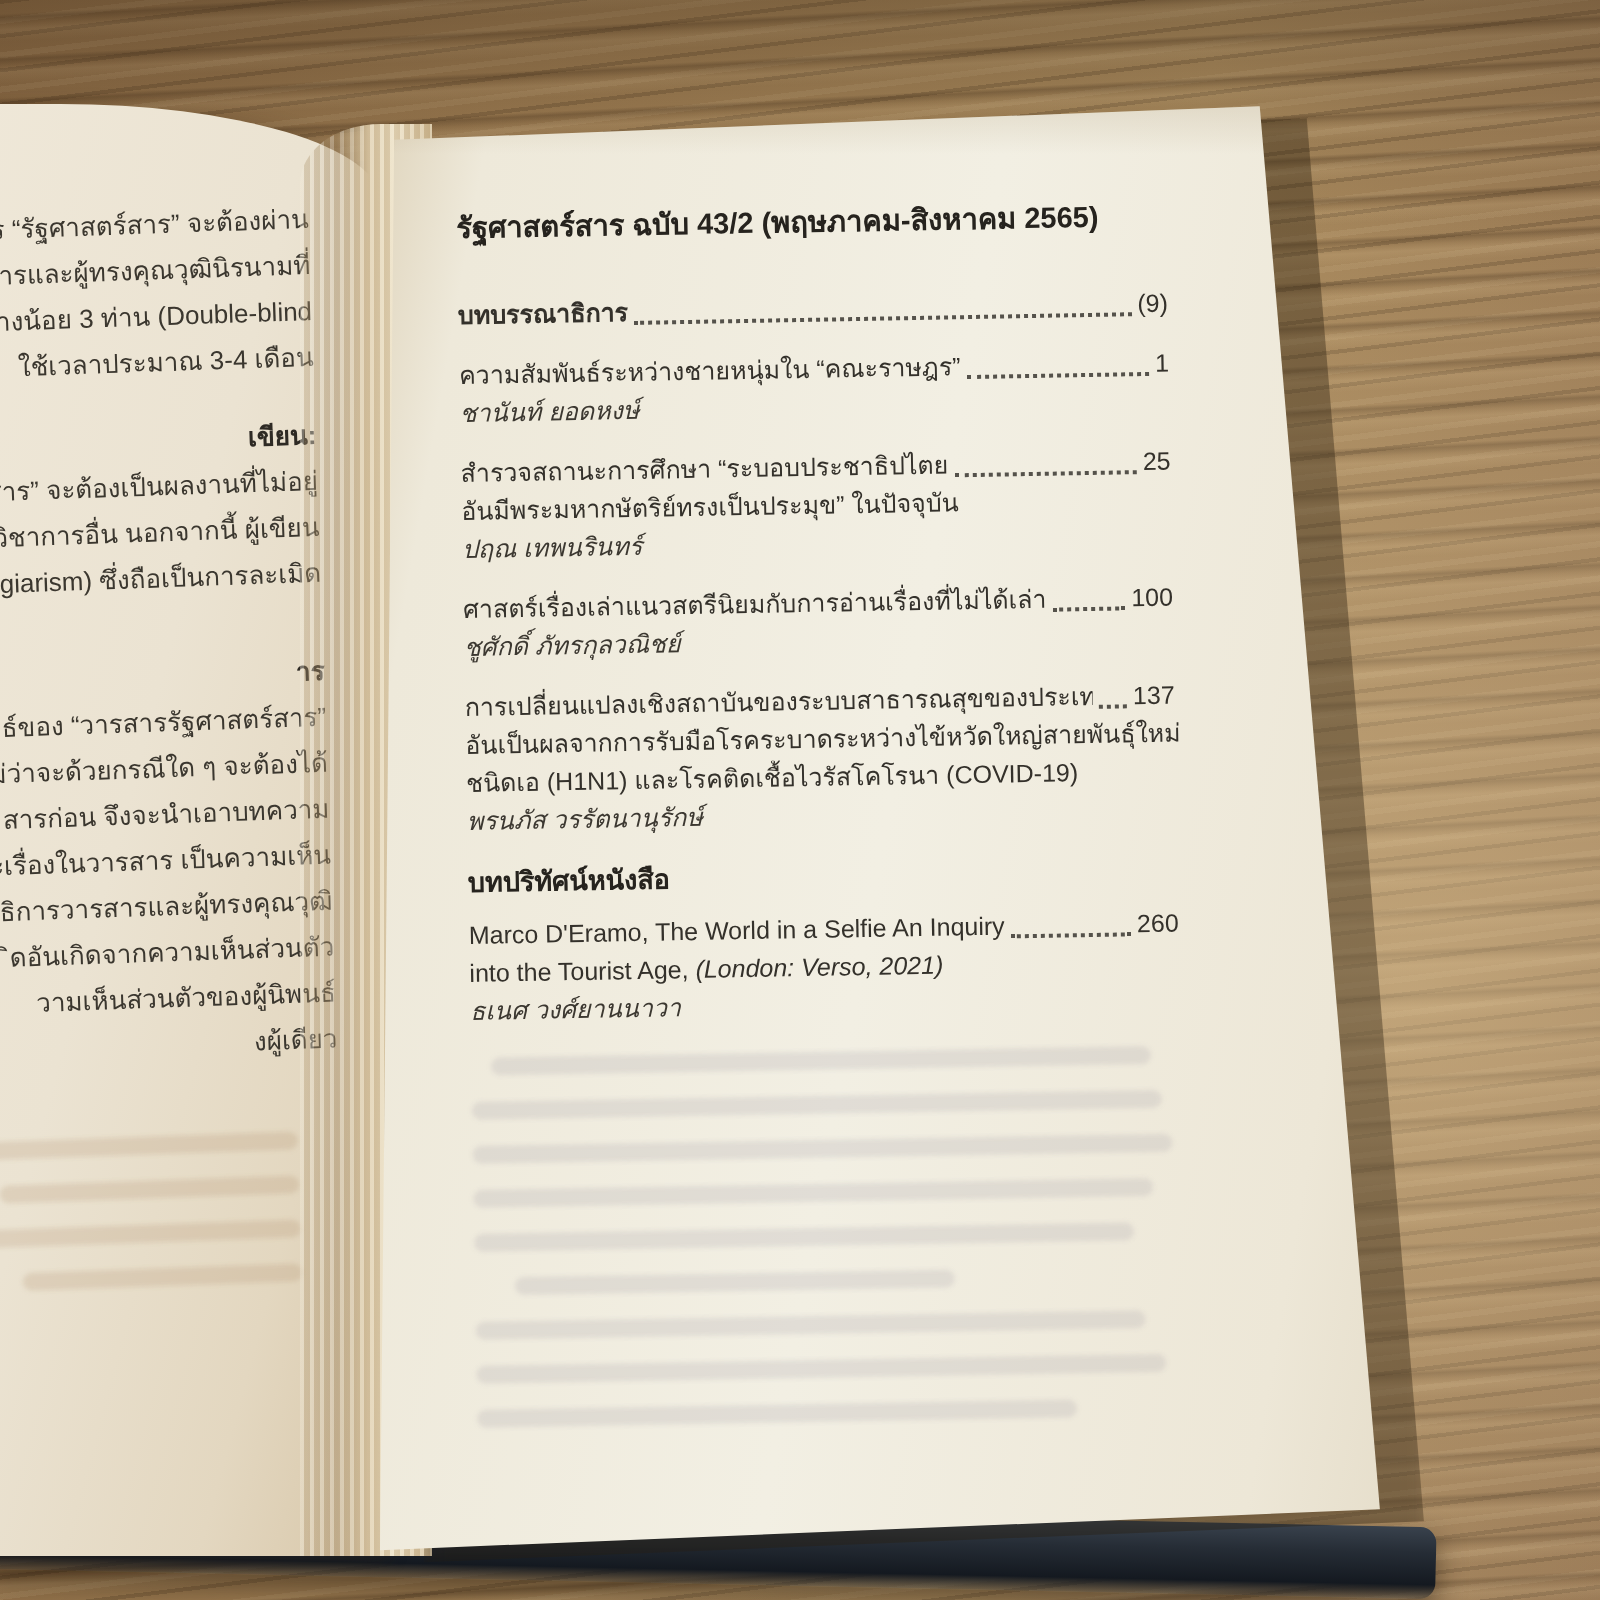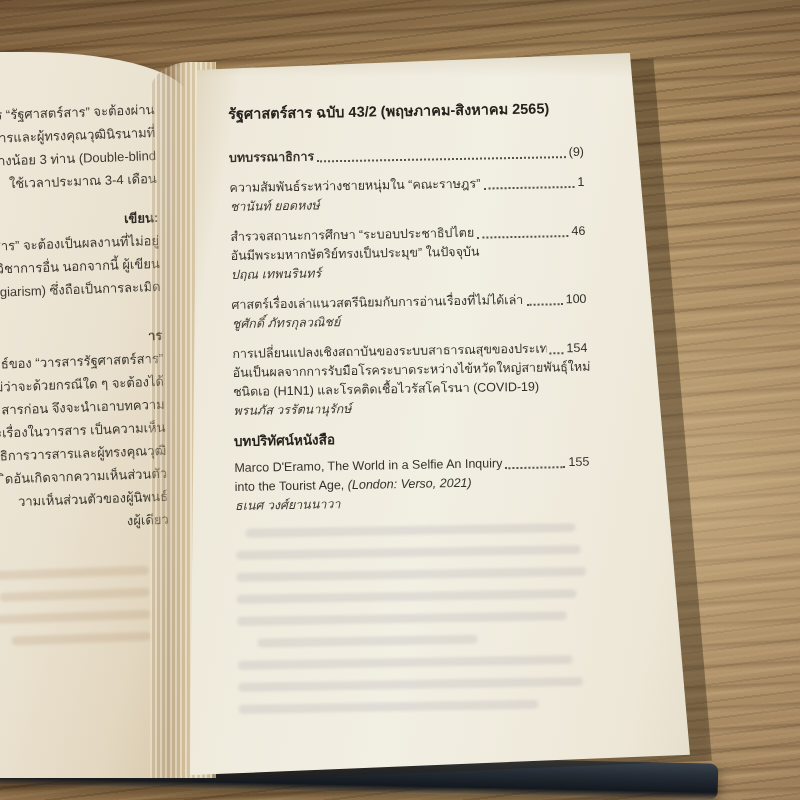--- a/index.html
+++ b/index.html
@@ -135,51 +135,51 @@
         <span class="t">ความสัมพันธ์ระหว่างชายหนุ่มใน “คณะราษฎร”</span>
         <span class="leader"></span>
         <span class="pg">1</span>
       </div>
       <div class="author">ชานันท์ ยอดหงษ์</div>
       <div class="gap"></div>
 
       <div class="toc-row">
         <span class="t">สำรวจสถานะการศึกษา “ระบอบประชาธิปไตย</span>
         <span class="leader"></span>
-        <span class="pg">46</span>
+        <span class="pg">25</span>
       </div>
       <div class="cont">อันมีพระมหากษัตริย์ทรงเป็นประมุข” ในปัจจุบัน</div>
       <div class="author">ปฤณ เทพนรินทร์</div>
       <div class="gap"></div>
 
       <div class="toc-row">
         <span class="t">ศาสตร์เรื่องเล่าแนวสตรีนิยมกับการอ่านเรื่องที่ไม่ได้เล่า</span>
         <span class="leader"></span>
         <span class="pg">100</span>
       </div>
       <div class="author">ชูศักดิ์ ภัทรกุลวณิชย์</div>
       <div class="gap"></div>
 
       <div class="toc-row">
         <span class="t">การเปลี่ยนแปลงเชิงสถาบันของระบบสาธารณสุขของประเทศแคนาดา</span>
         <span class="leader"></span>
-        <span class="pg">154</span>
+        <span class="pg">137</span>
       </div>
       <div class="cont">อันเป็นผลจากการรับมือโรคระบาดระหว่างไข้หวัดใหญ่สายพันธุ์ใหม่</div>
       <div class="cont">ชนิดเอ (H1N1) และโรคติดเชื้อไวรัสโคโรนา (COVID-19)</div>
       <div class="author">พรนภัส วรรัตนานุรักษ์</div>
       <div class="gap"></div>
 
       <div class="review-h">บทปริทัศน์หนังสือ</div>
       <div class="gap-s"></div>
 
       <div class="toc-row">
         <span class="t">Marco D'Eramo, The World in a Selfie An Inquiry</span>
         <span class="leader"></span>
-        <span class="pg">155</span>
+        <span class="pg">260</span>
       </div>
       <div class="cont"><span>into the Tourist Age, </span><span style="font-style:italic">(London: Verso, 2021)</span></div>
       <div class="author">ธเนศ วงศ์ยานนาวา</div>
 
       <div>
         <div class="ghost" style="width:330px;margin-left:10px"></div>
         <div class="ghost" style="width:345px"></div>
         <div class="ghost" style="width:350px"></div>
         <div class="ghost" style="width:340px"></div>
         <div class="ghost" style="width:330px"></div>

